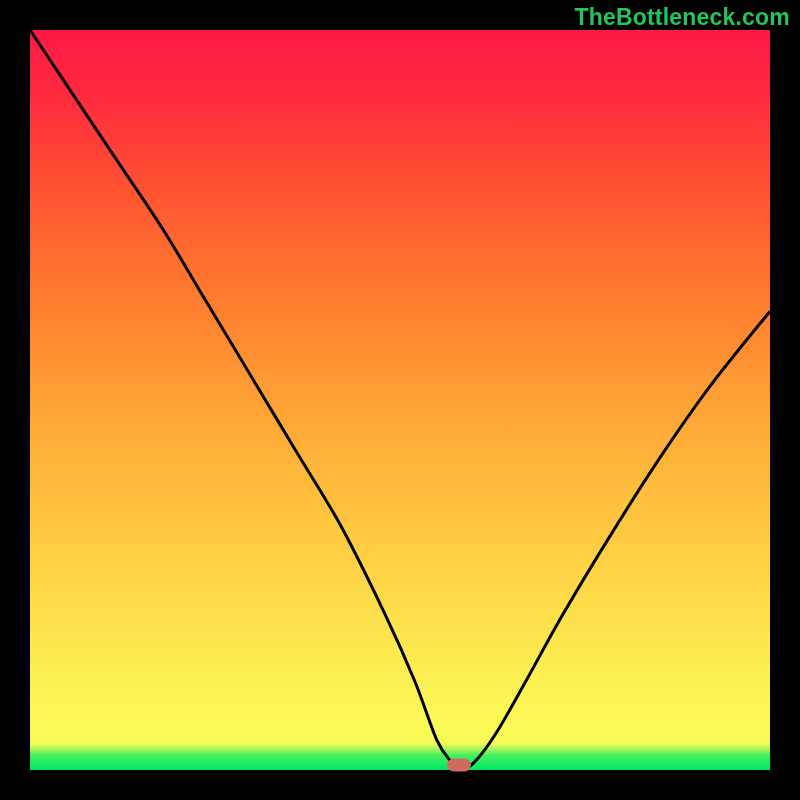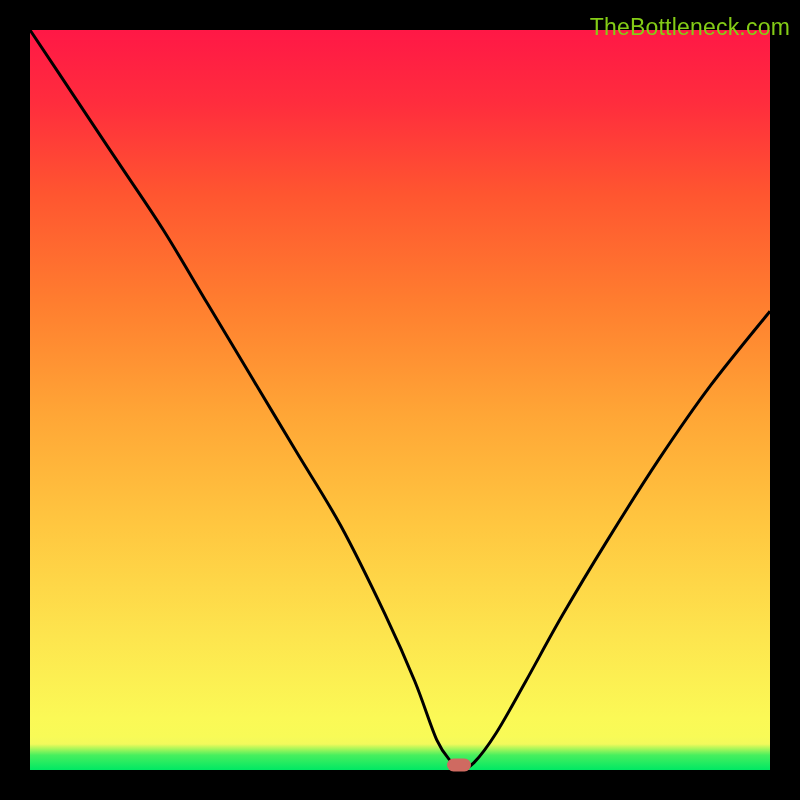--- a/index.html
+++ b/index.html
@@ -12,25 +12,25 @@
     overflow: hidden;
   }
   .frame {
     position: relative;
     width: 800px;
     height: 800px;
     background: #000;
   }
   .watermark {
     position: absolute;
-    top: 14px;
+    top: 4px;
     right: 10px;
     font-size: 23px;
-    font-weight: 400;
-    color: #84cc16;
+    font-weight: 700;
+    color: #22c55e;
     letter-spacing: 0.2px;
     z-index: 5;
   }
   .plot {
     position: absolute;
     left: 30px;
     top: 30px;
     width: 740px;
     height: 740px;
     

